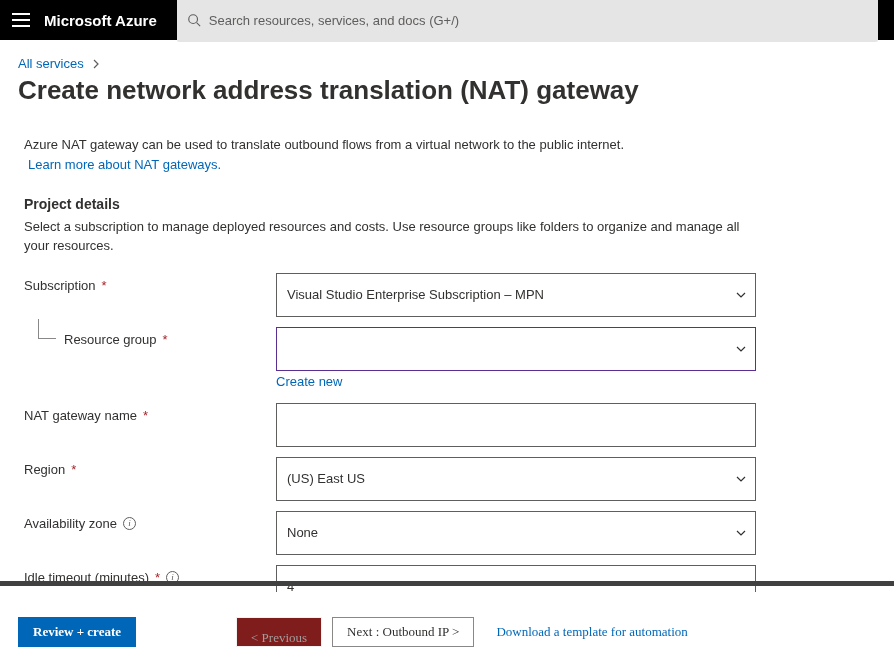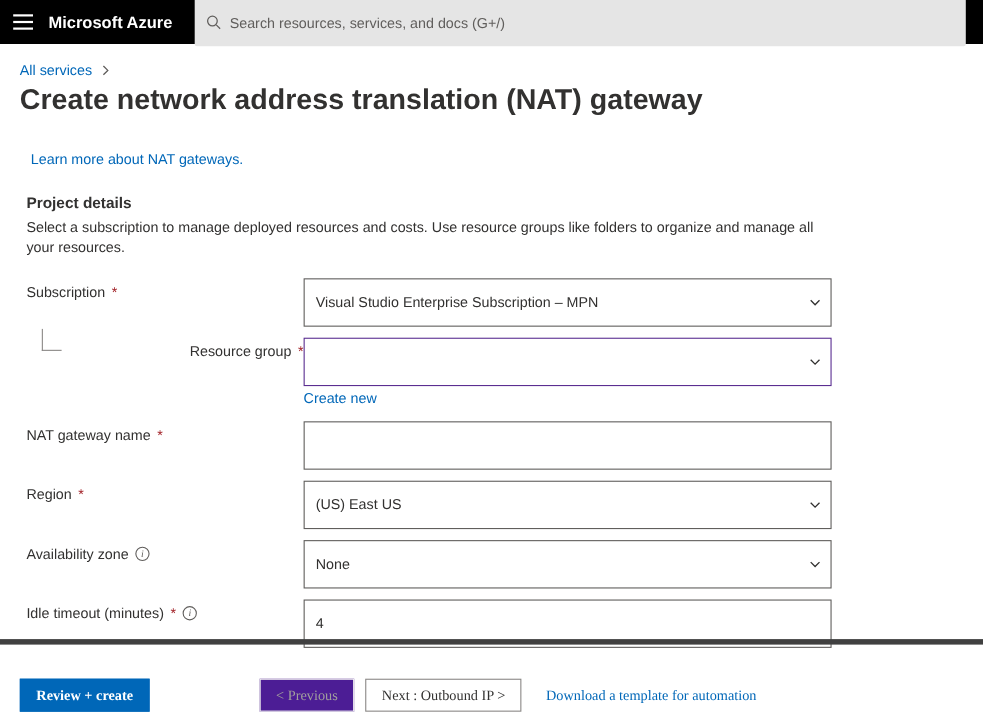--- a/index.html
+++ b/index.html
@@ -122,21 +122,20 @@
     width: 252px;
     padding-top: 5px;
     font-size: 13px;
     display: flex;
     align-items: center;
     gap: 4px;
   }
   .label.indent {
     padding-left: 40px;
     position: relative;
-    justify-content: flex-end;
   }
   .elbow {
     position: absolute;
     left: 14px;
     top: -8px;
     width: 18px;
     height: 20px;
     border-left: 1px solid #8a8886;
     border-bottom: 1px solid #8a8886;
   }
@@ -220,24 +219,25 @@
     display: flex;
     align-items: center;
   }
   .btn.primary {
     background: #0067b8;
     border-color: #0067b8;
     color: #fff;
     font-weight: 600;
   }
   .btn.disabled {
-    background: #4c1d95;
+    background: #7f1d1d;
     color: #a19f9d;
     border-color: #f3f2f1;
     cursor: default;
+    align-items: flex-end;
   }
   .spacer { width: 80px; }
   .footer .link {
     color: #0067b8;
     text-decoration: none;
     font-size: 13px;
     margin-left: 12px;
   }
   svg.chevsvg { width: 12px; height: 12px; }
 </style>
@@ -265,20 +265,21 @@
   <div class="breadcrumb">
     <a href="#">All services</a>
     <svg class="chevsvg chev" viewBox="0 0 12 12" fill="none" stroke="#605e5c" stroke-width="1.2">
       <polyline points="4,2 8,6 4,10"></polyline>
     </svg>
   </div>
 
   <h1 class="page-title">Create network address translation (NAT) gateway</h1>
 
   <div class="intro">
+    <span>Azure NAT gateway can be used to translate outbound flows from a virtual network to the public internet.</span>
     <a href="#" class="link">Learn more about NAT gateways.</a>
   </div>
 
   <div class="section-title">Project details</div>
   <div class="section-desc">Select a subscription to manage deployed resources and costs. Use resource groups like folders to organize and manage all your resources.</div>
 
   <div class="form">
 
     <div class="row">
       <div class="label">

